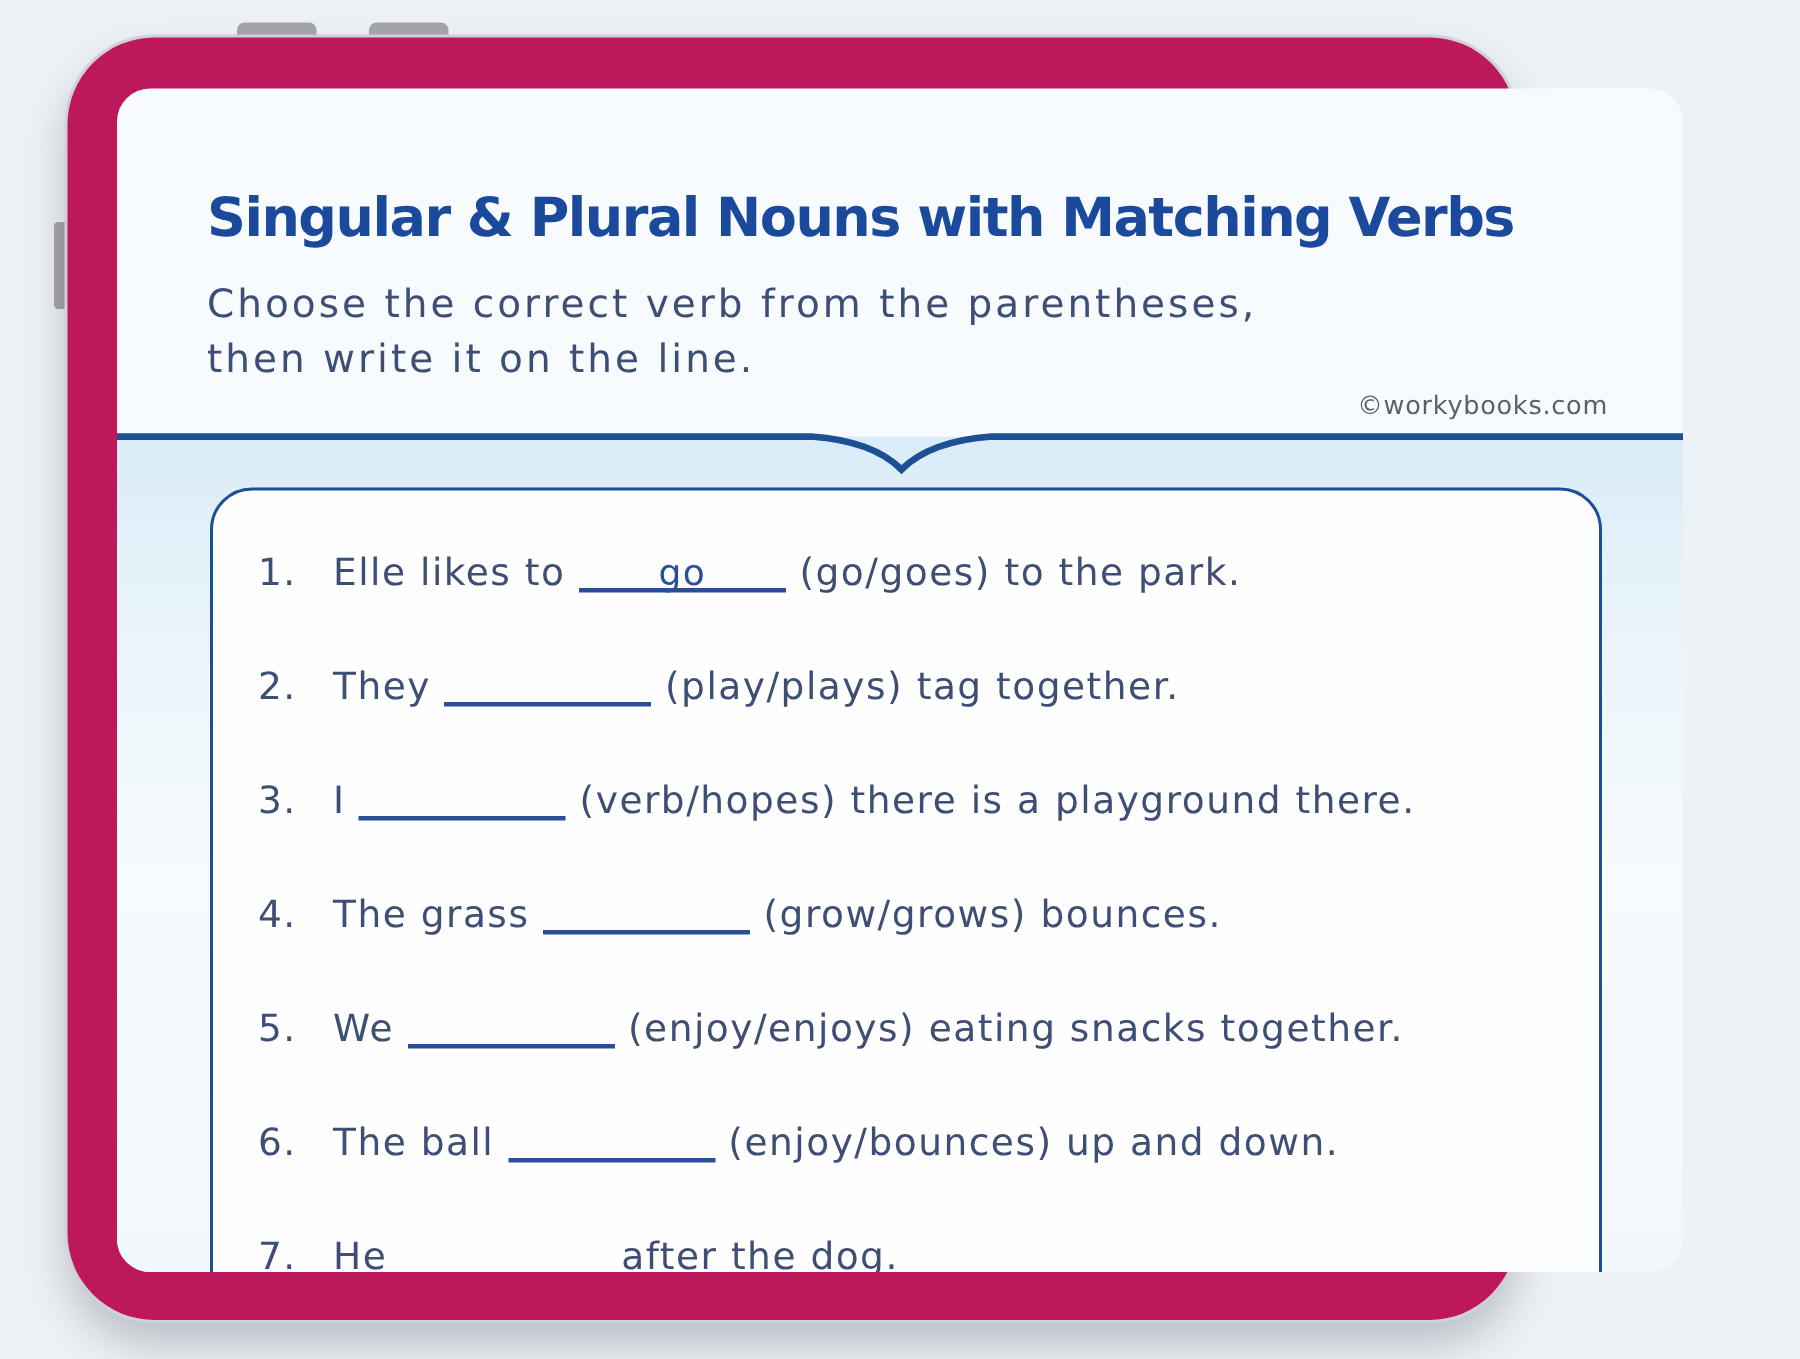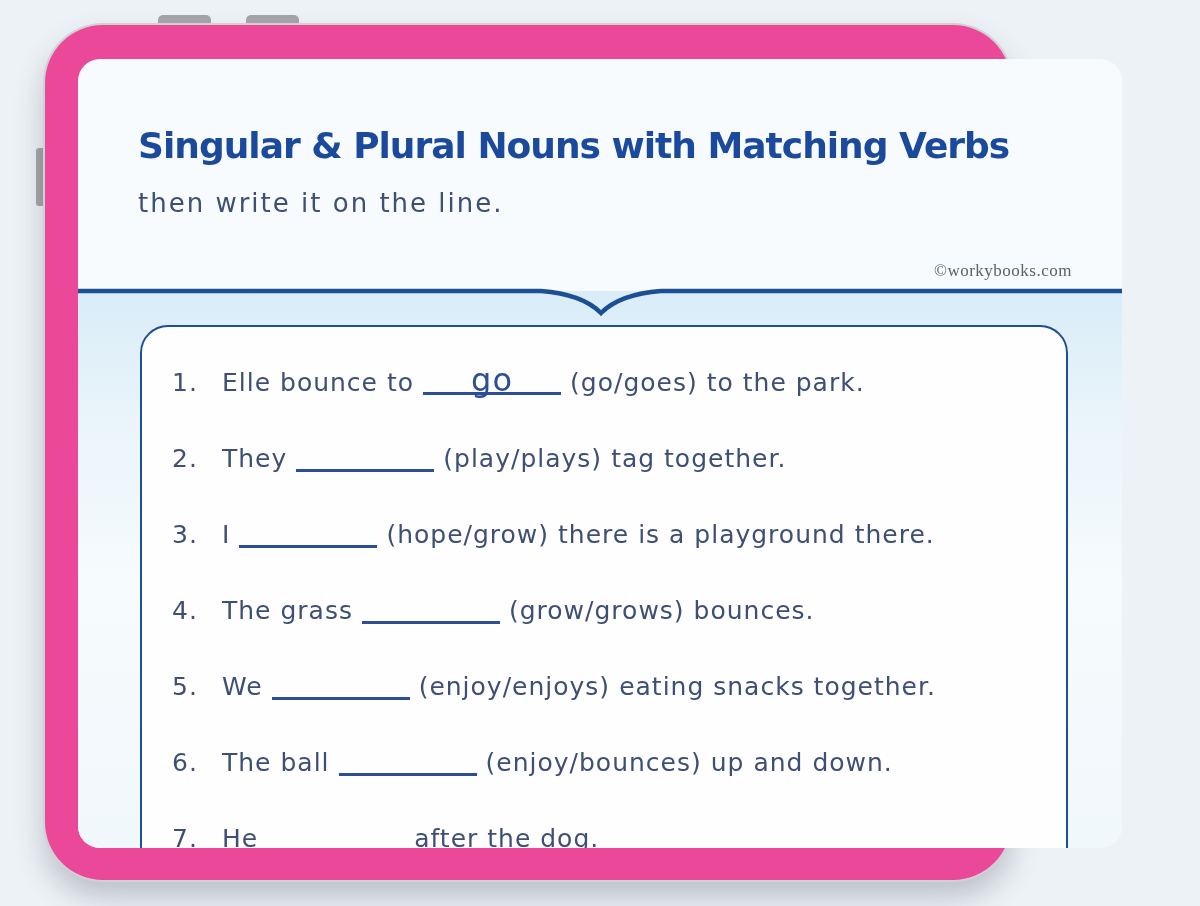--- a/index.html
+++ b/index.html
@@ -13,40 +13,40 @@
     font-family:"DejaVu Sans","Liberation Sans",sans-serif;
     position:relative;
   }
   
   .hw-btn{position:absolute;background:#a6a6aa;z-index:1;}
   .side-btn{left:36px;top:148px;width:14px;height:58px;border-radius:3px;}
   .vol-btn{top:15px;width:53px;height:14px;border-radius:5px;}
   .vol-1{left:158px;} .vol-2{left:246px;}
   .tablet{
     position:absolute;left:45px;top:25px;width:966px;height:855px;
-    background:#ec4899;border-radius:58px;z-index:2;
+    background:#be185d;border-radius:58px;z-index:2;
     box-shadow:0 0 0 2px #cfd1d6, 0 16px 30px rgba(45,55,70,.28);
   }
   .screen{
     position:absolute;left:33px;top:34px;width:1044px;height:789px;
     border-radius:22px;background:#f7fbfe;overflow:hidden;
   }
   
   .ws-header{position:relative;padding:64px 0 0 60px;z-index:3;}
   .ws-title{
     color:var(--title);font-size:36px;font-weight:bold;
     letter-spacing:-1px;line-height:46px;white-space:nowrap;
   }
   .ws-instructions{
     margin-top:16px;color:var(--body-text);font-size:26px;
     letter-spacing:2px;line-height:37px;
   }
   .watermark{
     position:absolute;top:202px;right:50px;color:var(--watermark);
-    font-size:17px;letter-spacing:.5px;z-index:4;font-family:Liberation Serif, serif;
+    font-size:17px;letter-spacing:.5px;z-index:4;
   }
   
   .lower-bg{
     position:absolute;left:0;right:0;top:232px;bottom:0;
     background:linear-gradient(180deg,#d9ecf8 0%,#e9f4fa 22%,#f6fbfd 52%,#f1f8fb 100%);
   }
   .divider{position:absolute;left:0;top:228px;width:1044px;height:32px;z-index:3;}
   
   .ws-box{
     position:absolute;left:62px;top:266px;width:928px;height:600px;
@@ -59,21 +59,21 @@
     line-height:34px;margin-bottom:42px;
   }
   .q-num{min-width:34px;margin-right:16px;}
   .q-part{margin-right:9px;}
   .blank{
     display:inline-block;width:138px;height:30px;margin-right:9px;
     border-bottom:3px solid var(--answer);text-align:center;
     vertical-align:baseline;
   }
   .answer-text{
-    color:var(--answer);font-size:32px;line-height:30px;display:inline-block;
+    color:var(--answer);font-size:24px;line-height:30px;display:inline-block;
   }
 </style>
 </head>
 <body>
 
 <div class="hw-btn side-btn"></div>
 <div class="hw-btn vol-btn vol-1"></div>
 <div class="hw-btn vol-btn vol-2"></div>
 
 <div class="tablet">
@@ -81,47 +81,48 @@
 
     <div class="lower-bg"></div>
 
     <svg class="divider" viewBox="0 0 1044 32" preserveAspectRatio="none">
       <path d="M0,4 L463,4 Q504,7 523,26 Q542,7 583,4 L1044,4" fill="none" stroke="#1d4f94" stroke-width="4.5" stroke-linecap="round"></path>
     </svg>
 
     <div class="ws-header">
       <div class="ws-title">Singular &amp; Plural Nouns with Matching Verbs</div>
       <div class="ws-instructions">
+        <div>Choose the correct verb from the parentheses,</div>
         <div>then write it on the line.</div>
       </div>
     </div>
 
     <div class="watermark">©workybooks.com</div>
 
     <div class="ws-box">
       <div>
           <div class="q-row">
     <span class="q-num">1.</span>
-    <span class="q-part">Elle bounce to</span>
+    <span class="q-part">Elle likes to</span>
     <span class="blank"><span class="answer-text">go</span></span>
     <span class="q-part">(go/goes)</span>
     <span class="q-part">to the park.</span>
   </div>
           <div class="q-row">
     <span class="q-num">2.</span>
     <span class="q-part">They</span>
     <span class="blank"><span class="answer-text"></span></span>
     <span class="q-part">(play/plays)</span>
     <span class="q-part">tag together.</span>
   </div>
           <div class="q-row">
     <span class="q-num">3.</span>
     <span class="q-part">I</span>
     <span class="blank"><span class="answer-text"></span></span>
-    <span class="q-part">(hope/grow)</span>
+    <span class="q-part">(verb/hopes)</span>
     <span class="q-part">there is a playground there.</span>
   </div>
           <div class="q-row">
     <span class="q-num">4.</span>
     <span class="q-part">The grass</span>
     <span class="blank"><span class="answer-text"></span></span>
     <span class="q-part">(grow/grows)</span>
     <span class="q-part">bounces.</span>
   </div>
           <div class="q-row">

